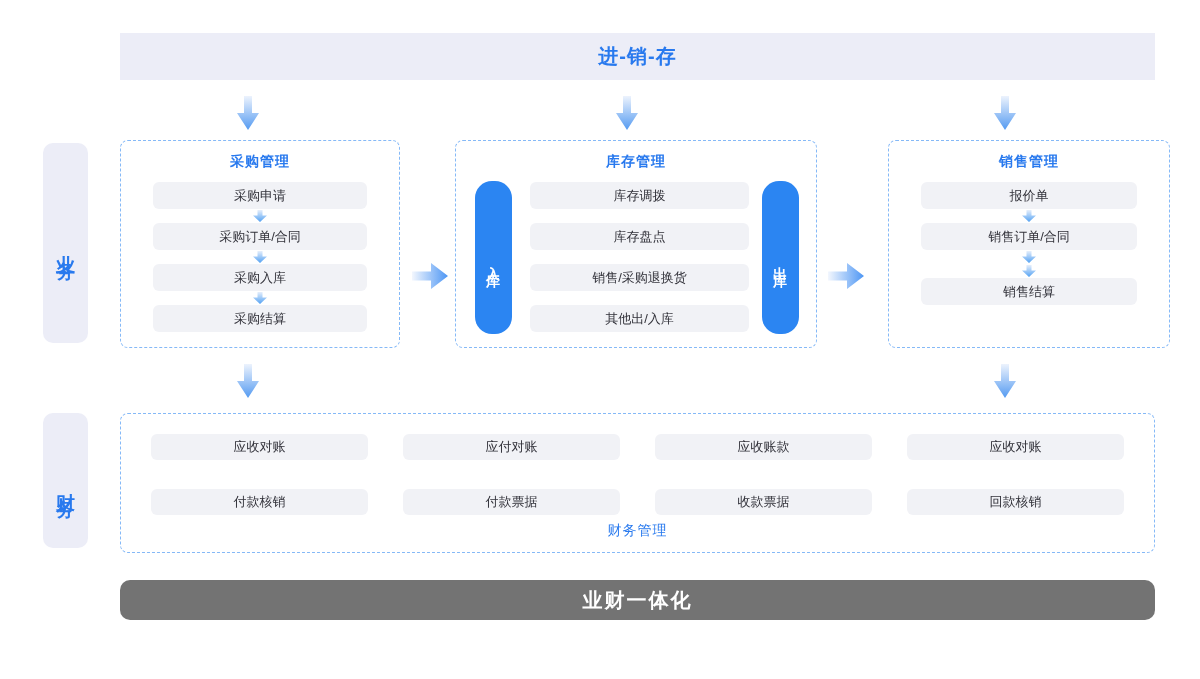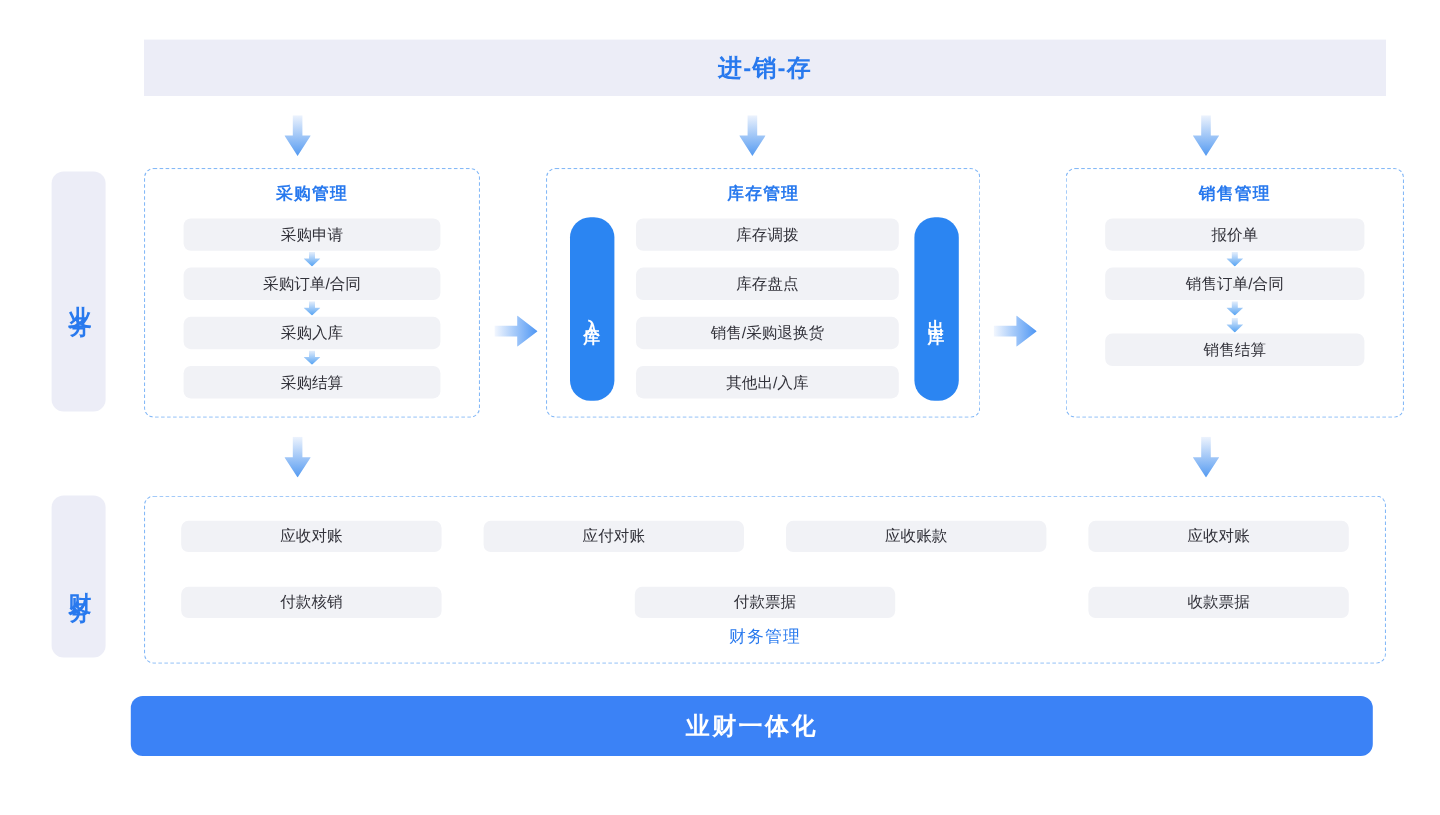--- a/index.html
+++ b/index.html
@@ -42,21 +42,21 @@
   .vpill.out{right:17px}
 
   .fin-row{position:absolute;left:30px;right:30px;display:flex;justify-content:space-between}
   .fin-row.r1{top:20px}
   .fin-row.r2{top:75px}
   .fin-item{width:217px;height:26px;background:#F1F2F6;border-radius:6px;
     display:flex;align-items:center;justify-content:center;font-size:13px;color:#32323A}
   .fin-title{position:absolute;bottom:12px;left:0;right:0;text-align:center;
     font-size:14px;font-weight:normal;color:#2879EE;letter-spacing:1px}
 
-  .bottom-banner{position:absolute;left:109px;top:580px;width:1035px;height:50px;background:#3b82f6;
+  .bottom-banner{position:absolute;left:120px;top:580px;width:1035px;height:40px;background:#737373;
     border-radius:10px;display:flex;align-items:center;justify-content:center}
   .bottom-banner span{font-size:20px;font-weight:bold;color:#ffffff;letter-spacing:2px}
 
   .arrow{position:absolute;line-height:0}
   .a-top1{left:237px;top:96px}
   .a-top2{left:616px;top:96px}
   .a-top3{left:994px;top:96px}
   .a-right1{left:412px;top:263px}
   .a-right2{left:828px;top:263px}
   .a-mid1{left:237px;top:364px}
@@ -237,20 +237,21 @@
     <div class="fin-row r1" id="fin-row1">
         <div class="fin-item">应收对账</div>
         <div class="fin-item">应付对账</div>
         <div class="fin-item">应收账款</div>
         <div class="fin-item">应收对账</div>
       </div>
     <div class="fin-row r2" id="fin-row2">
         <div class="fin-item">付款核销</div>
         <div class="fin-item">付款票据</div>
         <div class="fin-item">收款票据</div>
+        <div class="fin-item">回款核销</div>
       </div>
     <div class="fin-title">财务管理</div>
   </div>
 
   <div class="bottom-banner">
     <span>业财一体化</span>
   </div>
 
 </div>
 

